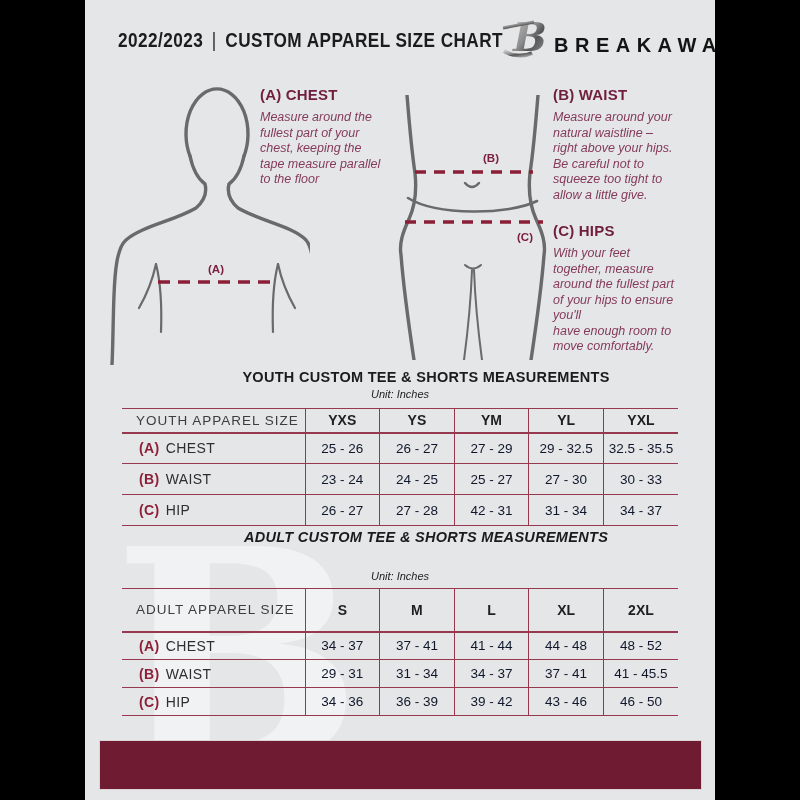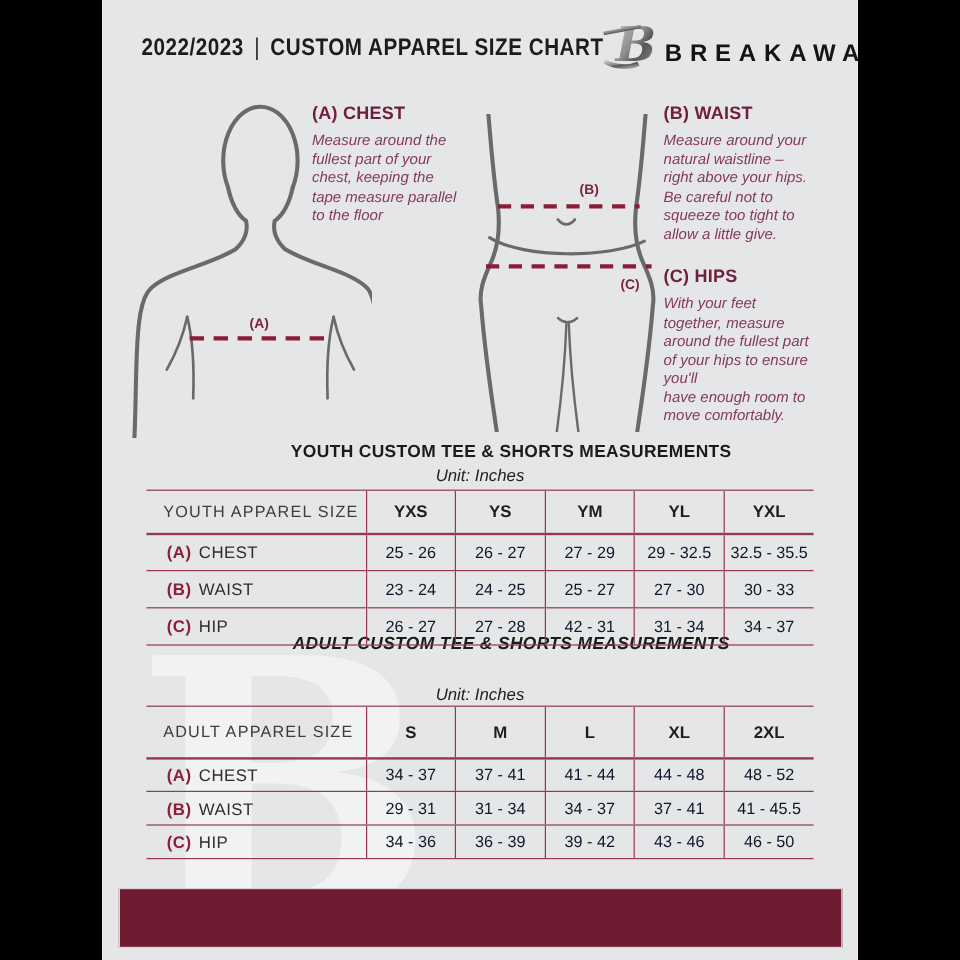--- a/index.html
+++ b/index.html
@@ -42,34 +42,34 @@
     margin:0; font-size:12.5px; font-style:italic; line-height:15.5px;
     color:#843a58; white-space:pre-line;
   }
   
   .tbl-title {
     position:absolute; left:0; width:682px; text-align:center;
     font-size:14.5px; font-weight:700; color:#1b1b1b; letter-spacing:.3px;
   }
   .tbl-unit {
     position:absolute; left:0; width:630px; text-align:center;
-    font-size:14px; font-style:italic; color:#222;
+    font-size:11px; font-style:italic; color:#222;
   }
   .y-title { top:369px; } .y-unit { top:388px; }
   .a-title { top:529px;font-style:italic; } .a-unit { top:570px; }
   table.size-table {
     position:absolute; left:37px; width:556px;
     border-collapse:collapse; table-layout:fixed; z-index:1;
   }
   .tbl-youth { top:408px; } .tbl-adult { top:588px; }
   .size-table th, .size-table td { padding:0; }
   .size-table th { border-top:1.5px solid #96394f; border-bottom:2px solid #96394f; }
   .size-table td { border-bottom:1.5px solid #96394f; }
   .size-table th + th, .size-table td + td { border-left:1.5px solid #96394f;border-radius:12px; }
-  .tbl-youth tr.hrow { height:36px; } .tbl-youth tr.drow { height:31px; }
+  .tbl-youth tr.hrow { height:24px; } .tbl-youth tr.drow { height:31px; }
   .tbl-adult tr.hrow { height:43px; } .tbl-adult tr.drow { height:28px; }
   .col-label {
     text-align:left; padding-left:14px !important;
     font-size:13.5px; font-weight:400; color:#3d3d3d; letter-spacing:1px;
   }
   .size-h { text-align:center; font-size:14px; font-weight:700; color:#1f1f1f; }
   .row-label { text-align:left; padding-left:17px !important; font-size:14px; color:#2e2e2e; letter-spacing:.4px; }
   .row-key { color:#8c2038; font-weight:700; margin-right:6px; }
   .val { text-align:center; font-size:13.5px; color:#0f172a; }
   

